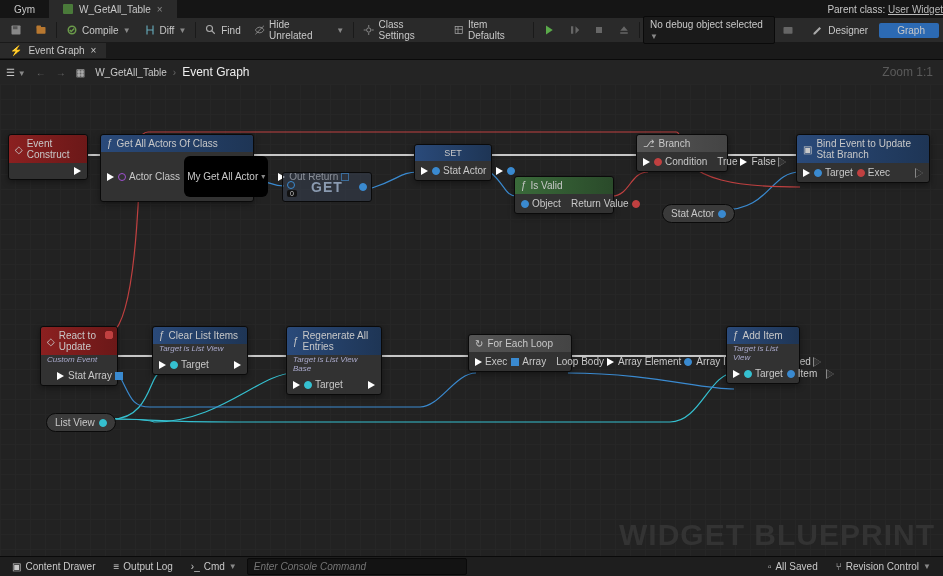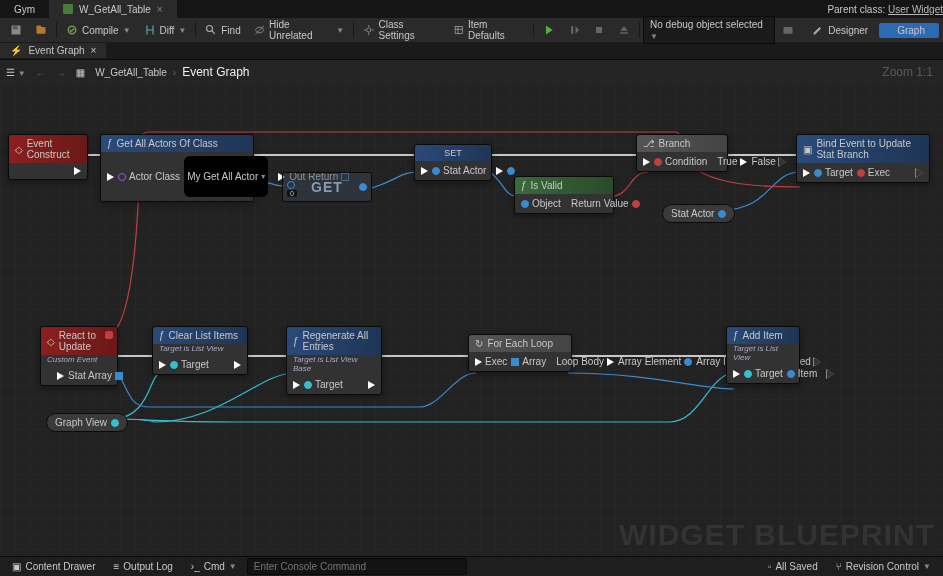--- a/index.html
+++ b/index.html
@@ -41,21 +41,21 @@
 .hdr-red{background:linear-gradient(90deg,#8b2020,#6b1818)}
 .hdr-blue{background:linear-gradient(90deg,#2a4a7a,#1e3555)}
 .hdr-green{background:linear-gradient(90deg,#3a6a3a,#2a4a2a)}
 .hdr-gray{background:linear-gradient(90deg,#555,#444)}
 .compact-get{position:absolute;background:rgba(60,70,90,.45);border:1px solid #0a0a0a;border-radius:3px;display:flex;align-items:center;justify-content:center}
 .compact-get .label{font-size:14px;font-weight:bold;color:#8a9ab0;letter-spacing:1px}
 .varpill{position:absolute;background:#3a3a3a;border:1px solid #0a0a0a;border-radius:10px;padding:3px 8px;font-size:9px;display:flex;align-items:center;gap:4px}
 svg.wires{position:absolute;inset:0;width:100%;height:100%;pointer-events:none}
 .bottombar{position:absolute;bottom:0;left:0;right:0;height:20px;background:#1e1e1e;display:flex;align-items:center;gap:2px;padding:0 4px;border-top:1px solid #0a0a0a}
 .bbtn{padding:2px 8px;color:#aaa;display:flex;align-items:center;gap:4px}
-.cmd-input{background:#131313;border:1px solid #0a0a0a;padding:2px 6px;color:#666;flex:0 0 220px;border-radius:2px}
+.cmd-input{background:#131313;border:1px solid #0a0a0a;padding:2px 6px;color:#666;flex:0 0 220px;font-style:italic;border-radius:2px}
 .chev{font-size:8px;color:#888}
 </style>
 </head>
 <body>
 
 <div class="topbar">
   <div class="tab">
       <span>Gym</span>
     </div>
   <div class="tab active">
@@ -455,21 +455,21 @@
     </div>
     <div class="pins">
           <div class="pin out">
             <span class="pin-exec"></span>
           </div>
         </div>
   </div>
 </div>
 
 <div class="varpill" style="left:46px;top:329px">
-  <span>Graph View</span>
+  <span>List View</span>
   <span class="pin-dot" style="border-color:#35c0d0;background:#35c0d0"></span>
 </div>
 
 <div class="node" style="left:468px;top:250px;width:104px">
   <div class="node-header hdr-gray">
         <span>↻</span>
         <span>For Each Loop</span>
       </div>
   <div class="node-body">
     <div class="pins">

